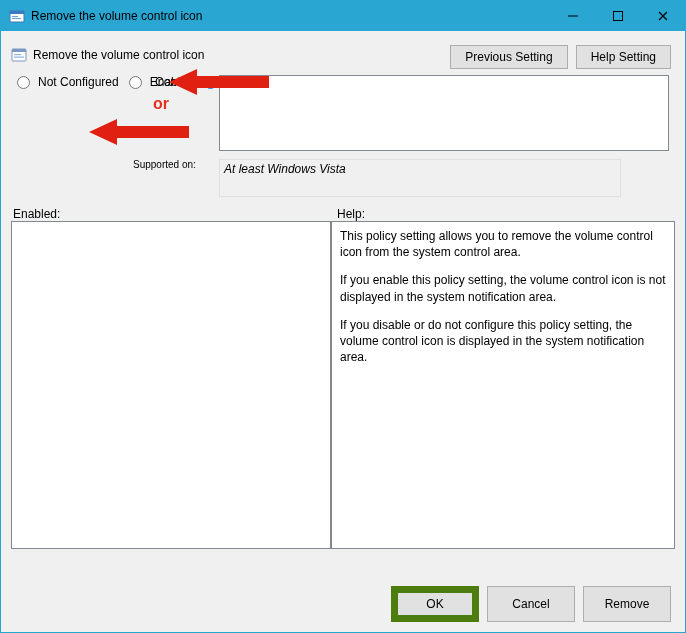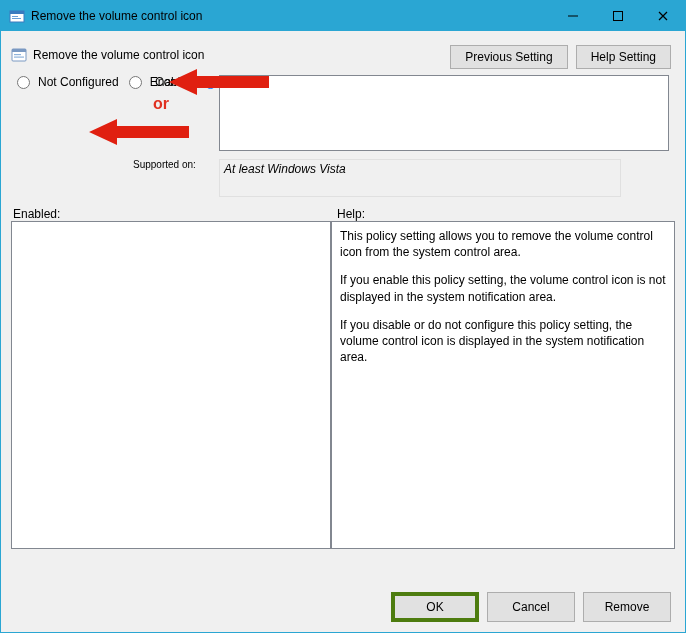--- a/index.html
+++ b/index.html
@@ -157,21 +157,21 @@
     overflow-y: auto;
     line-height: 1.35;
     position: relative;
   }
   .help-pane p { margin: 0 0 12px 0; }
   .footer {
     position: absolute;
     bottom: 10px; right: 14px;
     display: flex; gap: 8px;
   }
-  .btn-ok { border:4px solid #4d7c0f; }
+  .btn-ok { border:7px solid #4d7c0f; }
   
   .arrow {
     position: absolute;
     pointer-events: none;
   }
   .arrow svg { display:block; }
   .or-text {
     position: absolute;
     color: #e03020;
     font-size: 16px;

